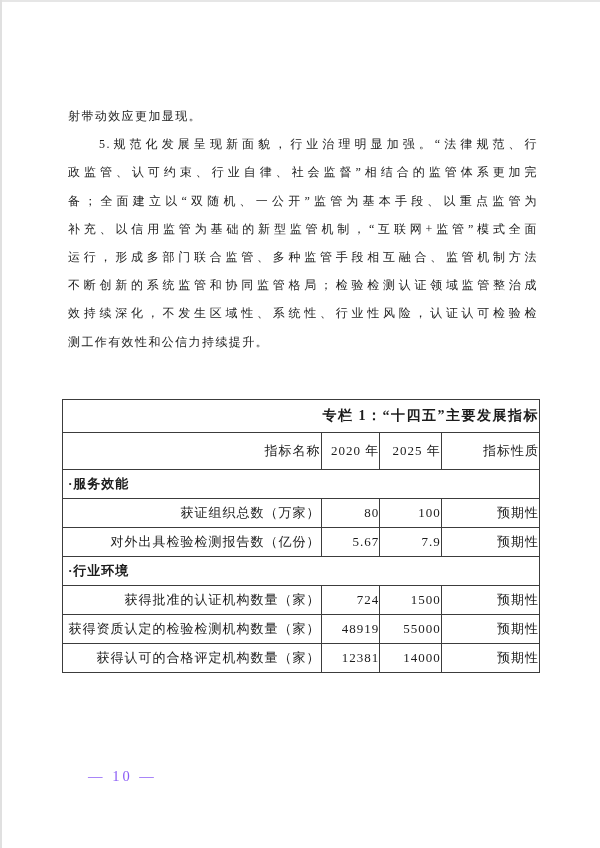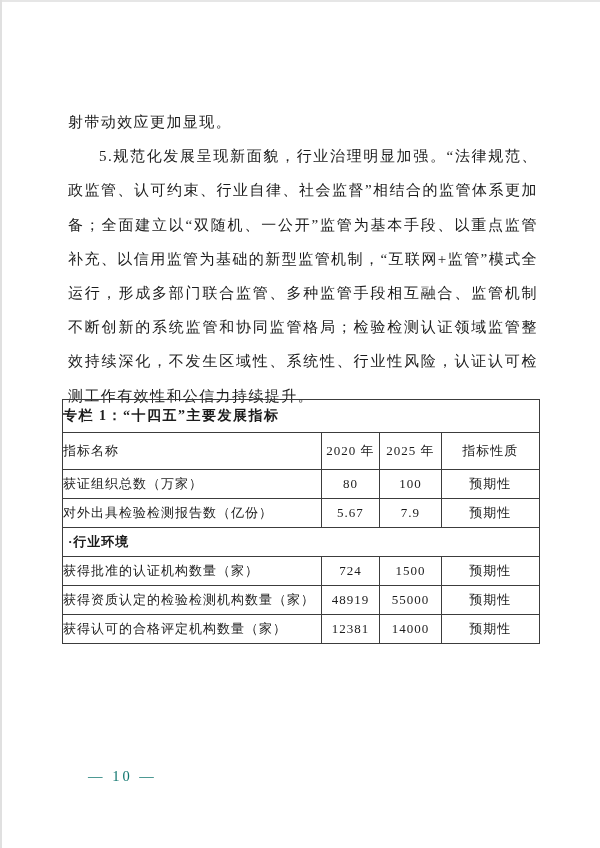--- a/index.html
+++ b/index.html
@@ -23,29 +23,28 @@
     width: 100%; height: 2px;
     background: #e6e6e6;
   }
   .body-text {
     position: absolute;
     left: 68px;
     top: 102px;
     width: 470px;
   }
   .body-text .line {
-    font-size: 15px;
+    font-size: 12px;
     line-height: 28.2px;
     height: 28.2px;
     letter-spacing: 1.4px;
     text-align: justify;
     text-align-last: justify;
     white-space: normal;
     overflow: hidden;
-    margin-top: 6px;
   }
   .body-text .line.end {
     text-align-last: left;
   }
   .body-text .line.indent {
     text-indent: 31px;
   }
   table.box-table {
     position: absolute;
     left: 62px;
@@ -54,20 +53,21 @@
     border-collapse: collapse;
     table-layout: fixed;
   }
   table.box-table td, table.box-table th {
     border: 1px solid #3c3c3c;
     font-weight: normal;
     font-size: 13px;
     letter-spacing: 1px;
     padding: 0;
     vertical-align: middle;
+    text-align: right;
   }
   .col-name   { width: 54.2%; }
   .col-y2020  { width: 12.3%; }
   .col-y2025  { width: 12.9%; }
   .col-nature { width: 20.6%; }
   tr.title-row td {
     height: 33px;
     font-weight: bold;
     font-size: 14px;
     letter-spacing: 1.5px;
@@ -83,21 +83,21 @@
   td.cell-name {
     text-align: left;
     padding-left: 8px;
   }
   td.cell-center { text-align: center; letter-spacing: 0.5px; }
   .page-number {
     position: absolute;
     left: 88px;
     top: 768px;
     font-size: 14.5px;
-    color: #0f766e;
+    color: #8b5cf6;
     letter-spacing: 3px;
   }
 </style>
 </head>
 <body>
 
 <div class="page">
   <div class="edge-top"></div>
   <div class="edge-left"></div>
 
@@ -124,20 +124,23 @@
       <tr class="title-row">
         <td colspan="4">专栏 1：“十四五”主要发展指标</td>
       </tr>
       <tr class="header-row">
         <td class="cell-name">指标名称</td>
         <td class="cell-center">2020 年</td>
         <td class="cell-center">2025 年</td>
         <td class="cell-center">指标性质</td>
       </tr>
 
+      <tr class="section-row">
+        <td colspan="4">·服务效能</td>
+      </tr>
       <tr class="data-row">
         <td class="cell-name">获证组织总数（万家）</td>
         <td class="cell-center">80</td>
         <td class="cell-center">100</td>
         <td class="cell-center">预期性</td>
       </tr>
       <tr class="data-row">
         <td class="cell-name">对外出具检验检测报告数（亿份）</td>
         <td class="cell-center">5.67</td>
         <td class="cell-center">7.9</td>

